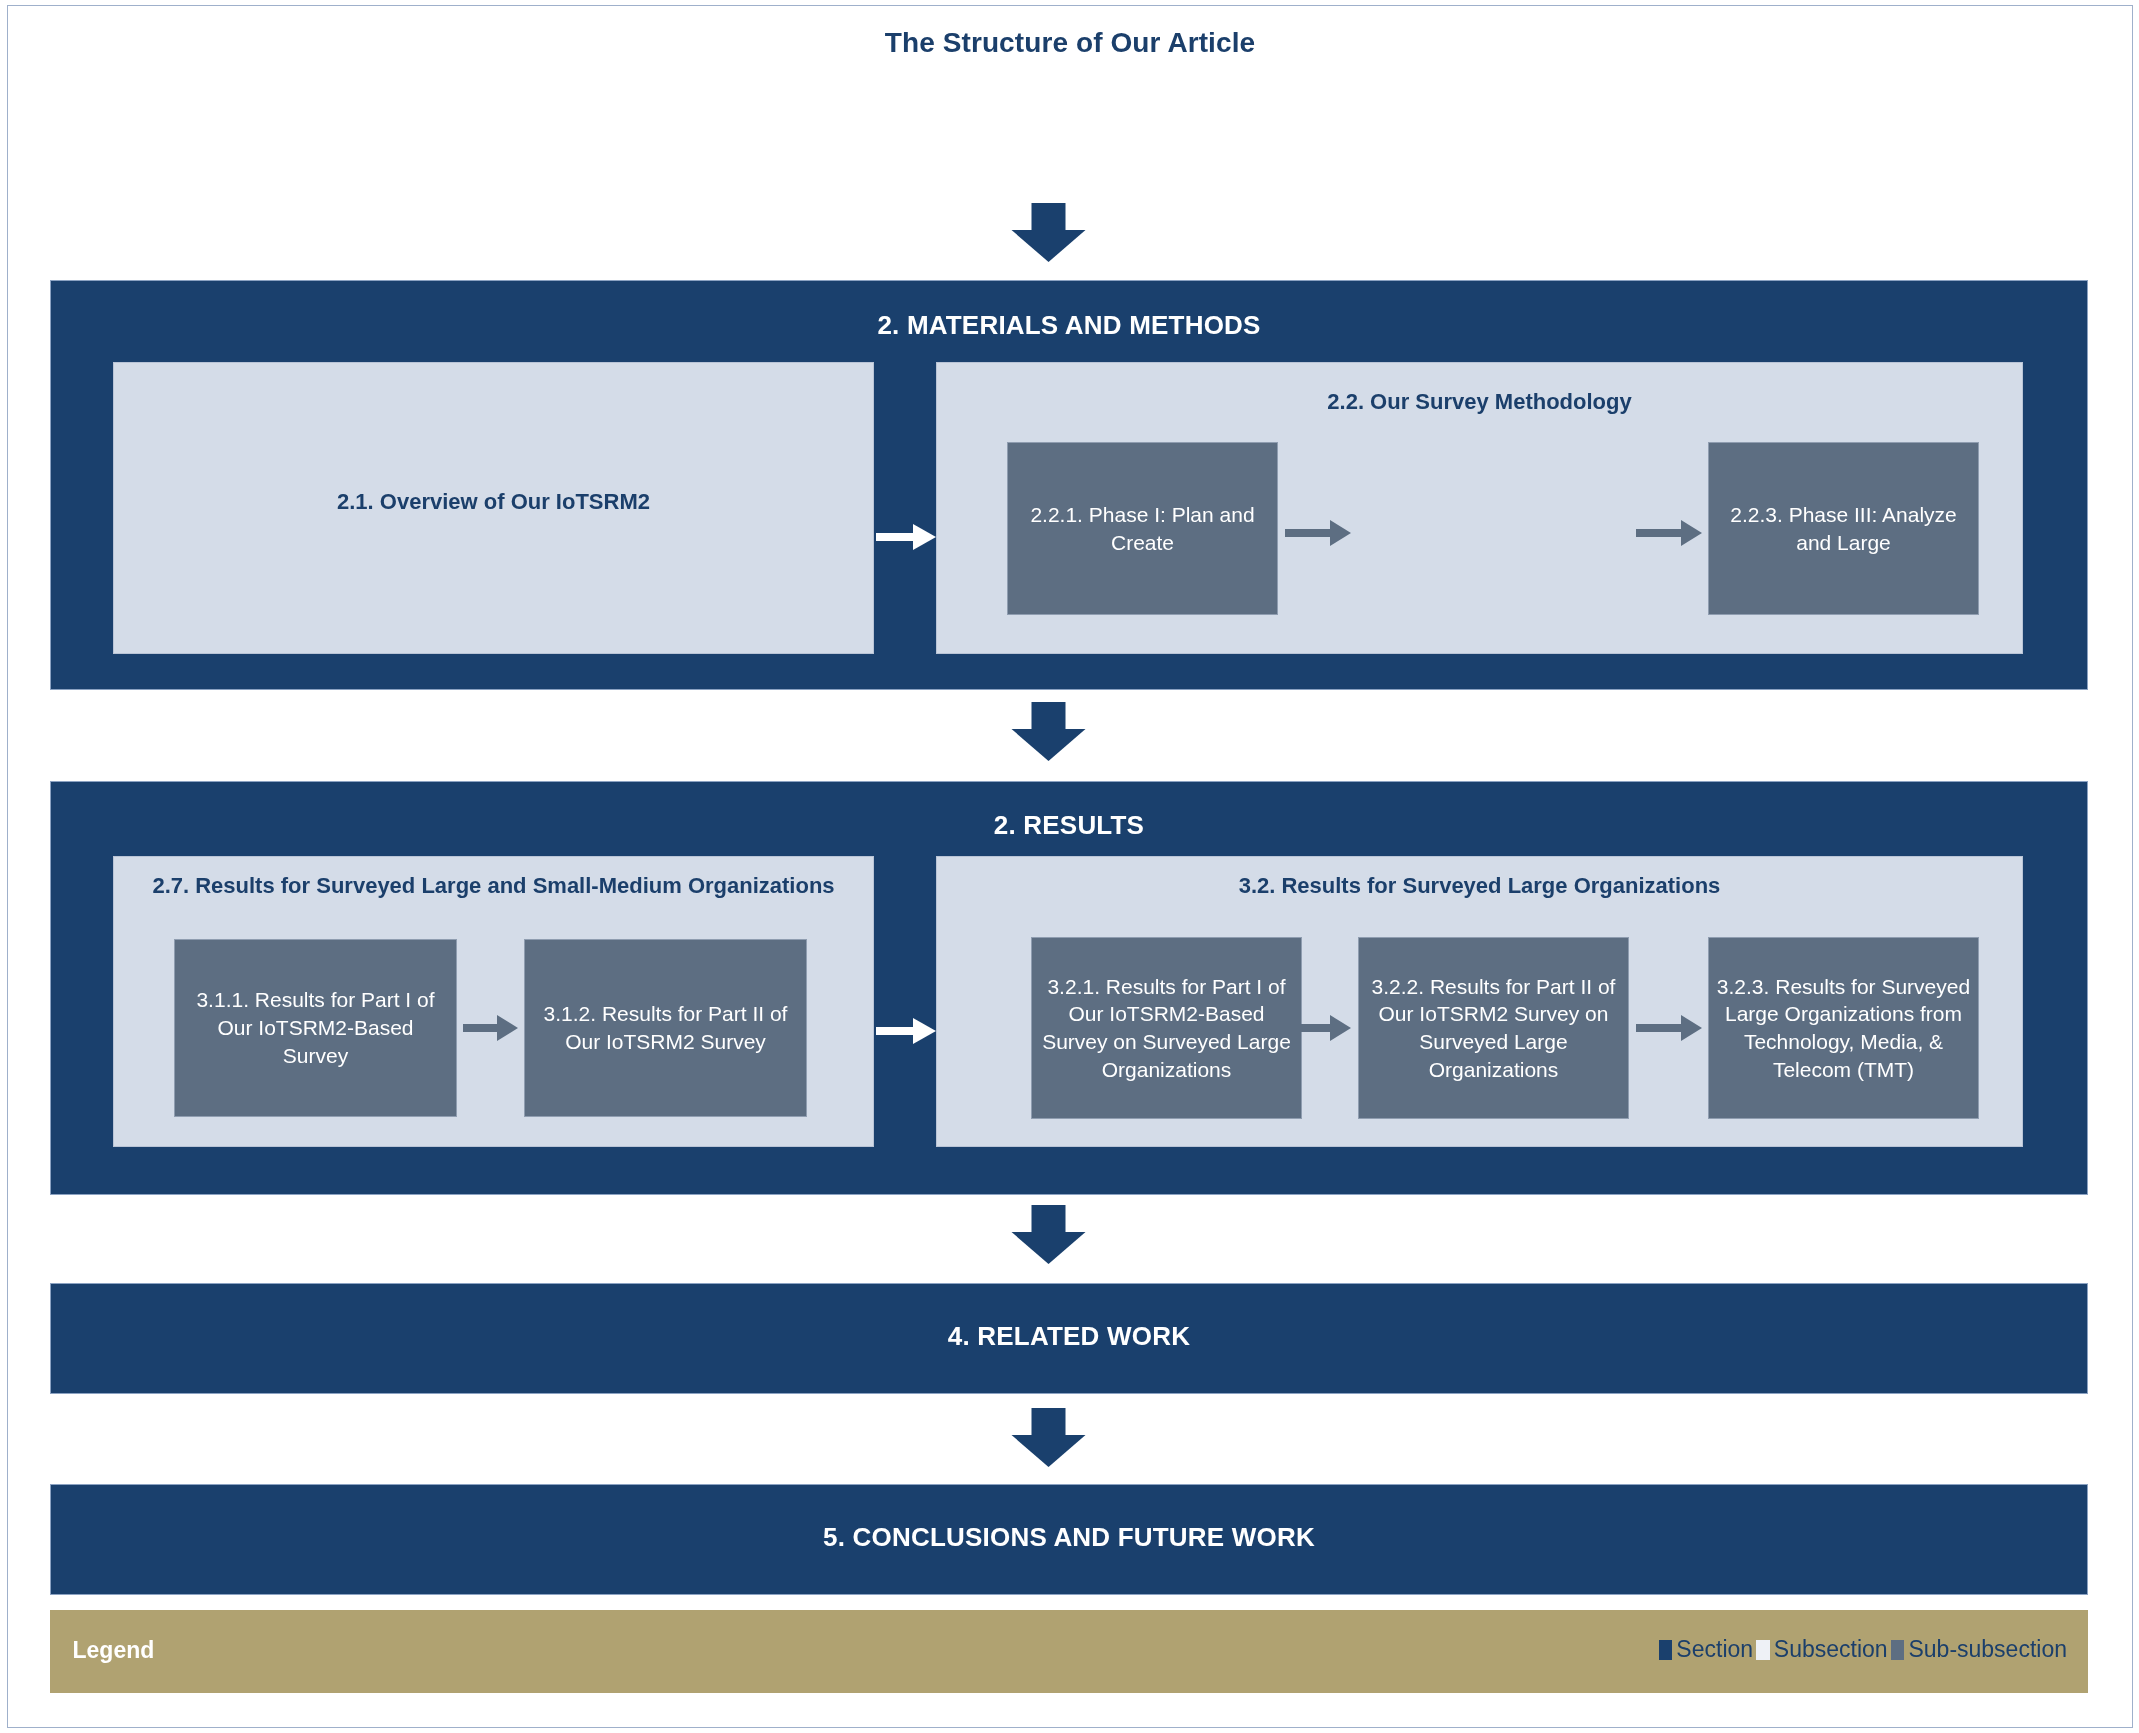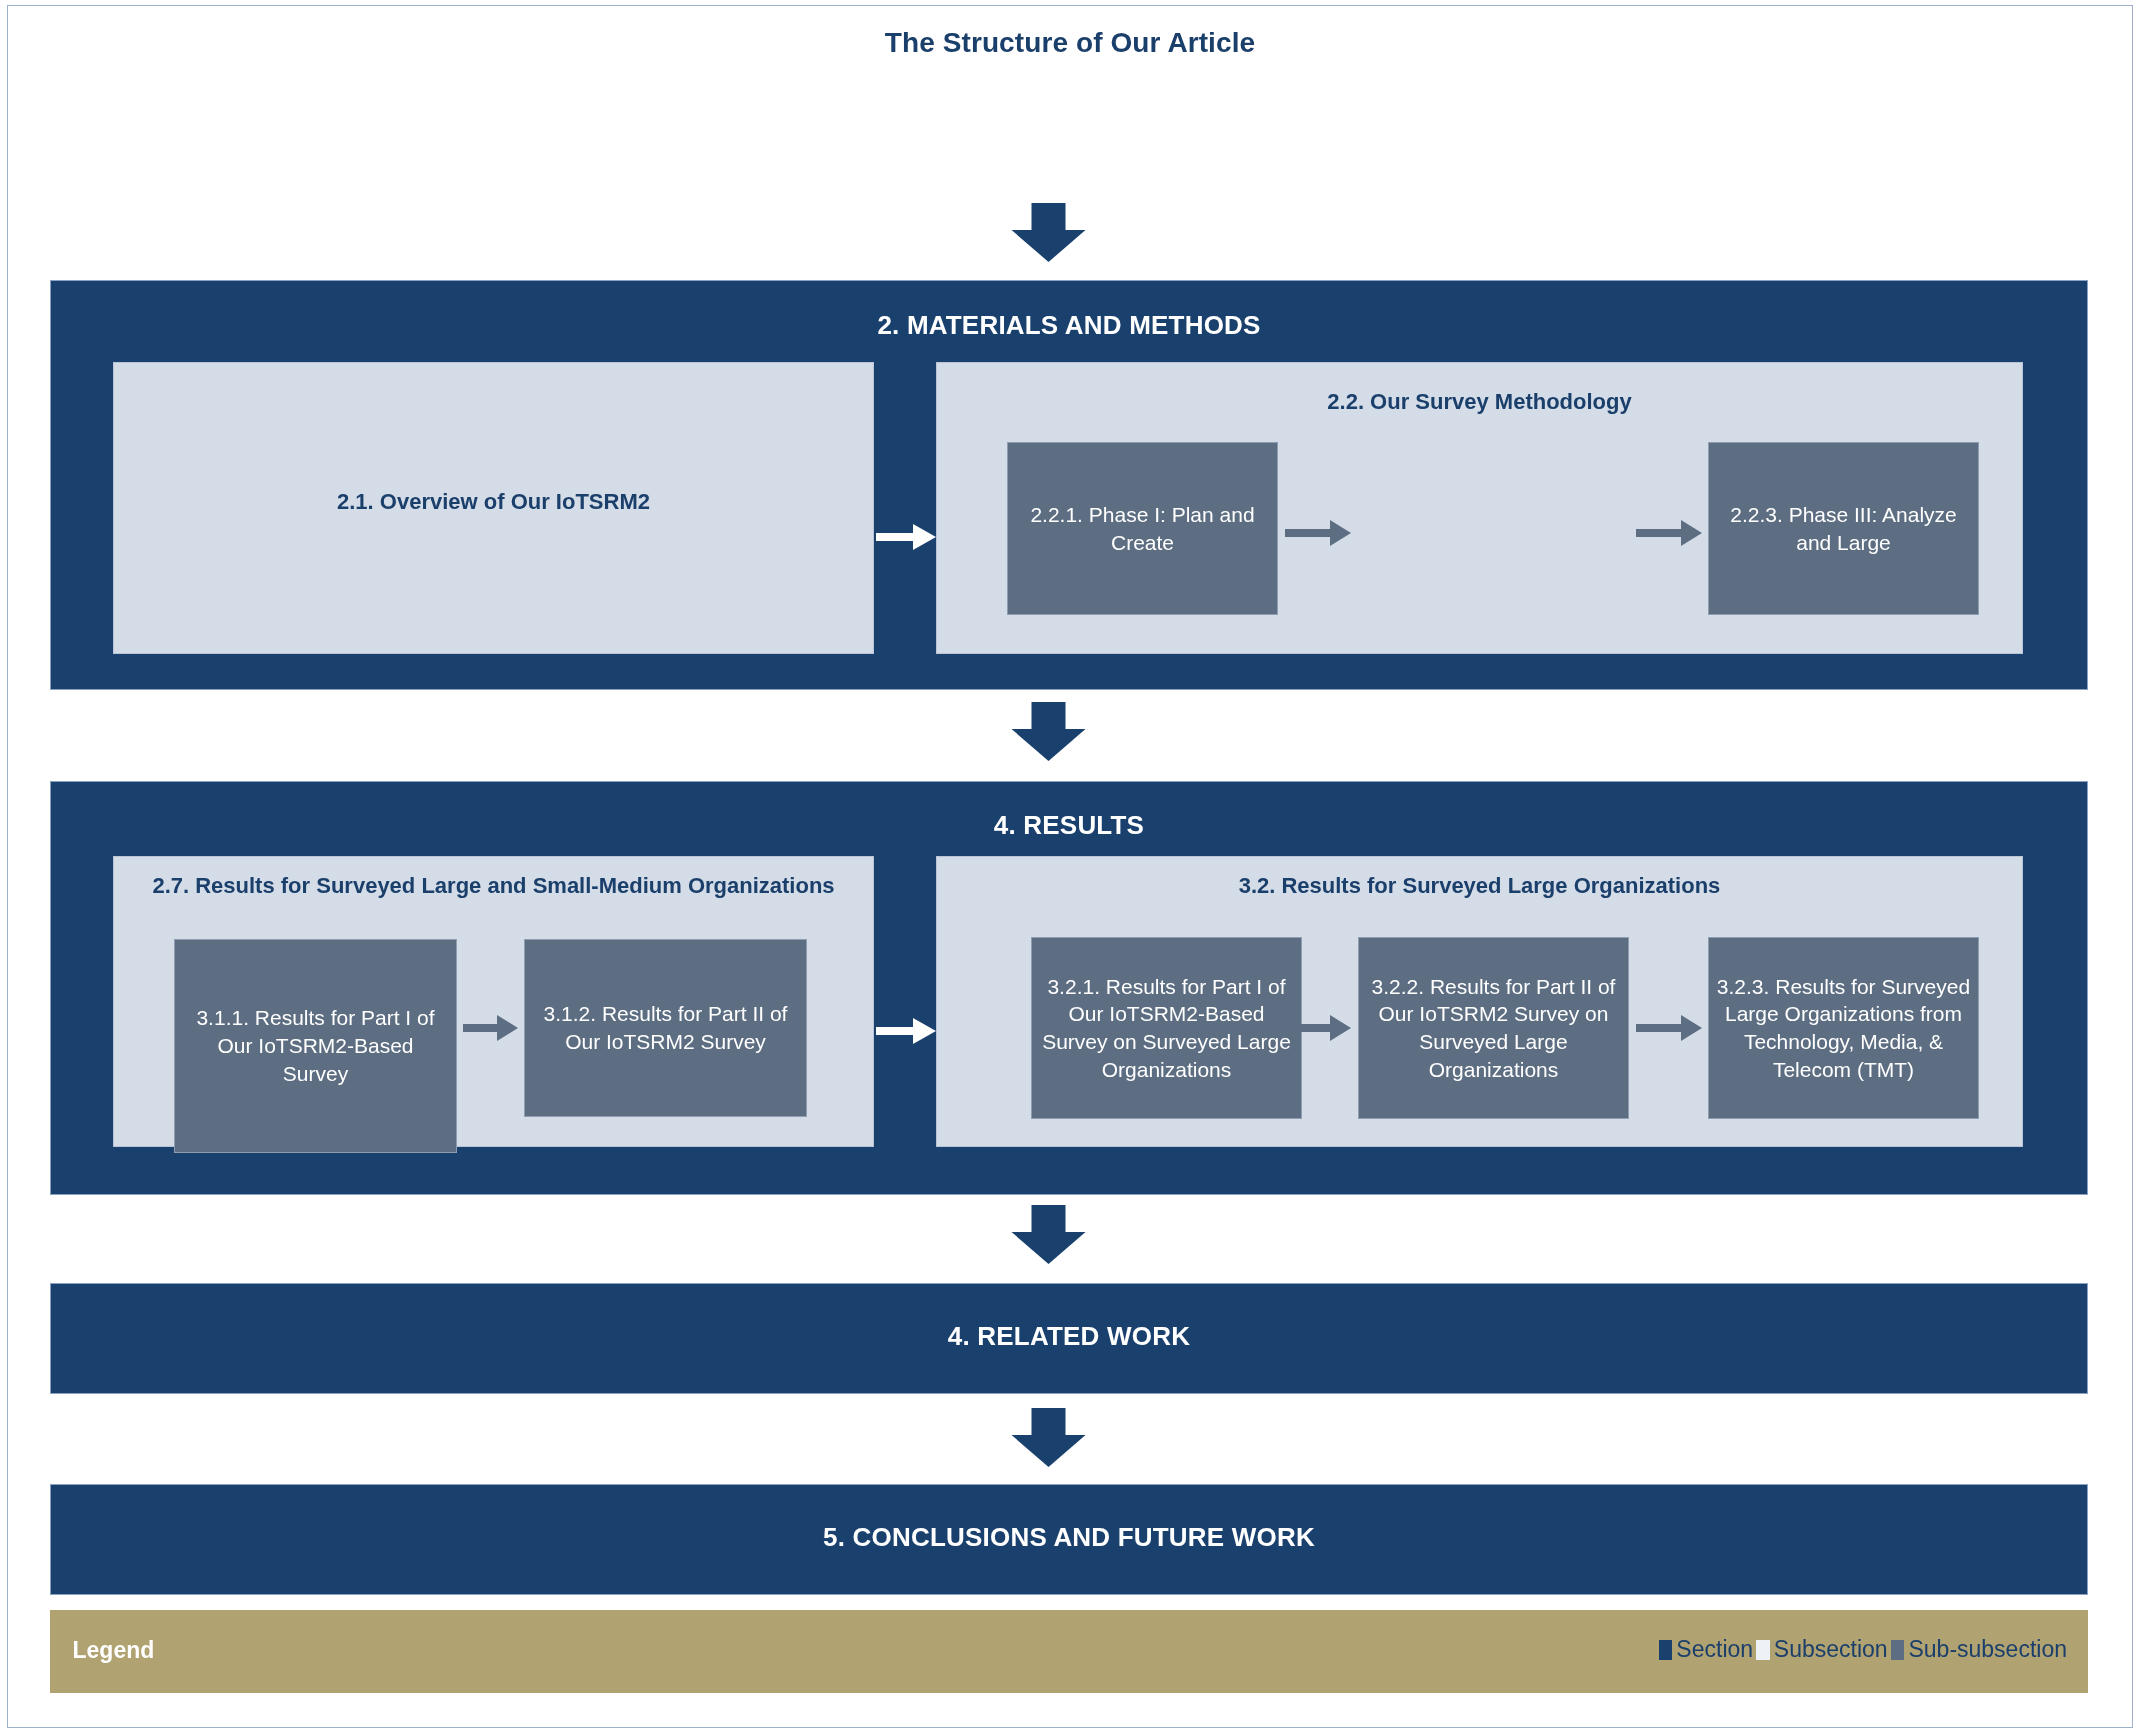--- a/index.html
+++ b/index.html
@@ -149,21 +149,21 @@
     line-height: 1.32;
     padding: 4.2px 7.3px;
   }
 
   
   #b221 { left: 1007px; top: 442px; width: 271px; height: 173px; }
   #b222 { left: 1358px; top: 442px; width: 271px; height: 173px; }
   #b223 { left: 1708px; top: 442px; width: 271px; height: 173px; }
 
   
-  #b311 { left: 174px; top: 939px; width: 283px; height: 214px; }
+  #b311 { left: 174px; top: 939px; width: 283px; height: 178px; }
   #b312 { left: 524px; top: 939px; width: 283px; height: 178px; }
 
   
   #b321 { left: 1031px; top: 937px; width: 271px; height: 182px; }
   #b322 { left: 1358px; top: 937px; width: 271px; height: 182px; }
   #b323 { left: 1708px; top: 937px; width: 271px; height: 182px; }
 
   
   .h-arrow {
     position: absolute;
@@ -300,21 +300,21 @@
     <div class="head"></div>
   </div>
   <div class="subsub" id="b223">2.2.3. Phase III: Analyze and Large</div>
 
   <div class="v-arrow" id="varr2">
     <div class="stem"></div>
     <div class="head"></div>
   </div>
 
   <div class="section-bar" id="sec3">
-    <div class="section-title">4. RESULTS</div>
+    <div class="section-title">2. RESULTS</div>
   </div>
 
   <div class="subsection" id="sub31">
     <div class="subsection-title">2.7. Results for Surveyed Large and Small-Medium Organizations</div>
   </div>
 
   <div class="subsub" id="b311">3.1.1. Results for Part I of Our IoTSRM2-Based Survey</div>
   <div class="h-arrow slate" id="harr3">
     <div class="stem"></div>
     <div class="head"></div>

